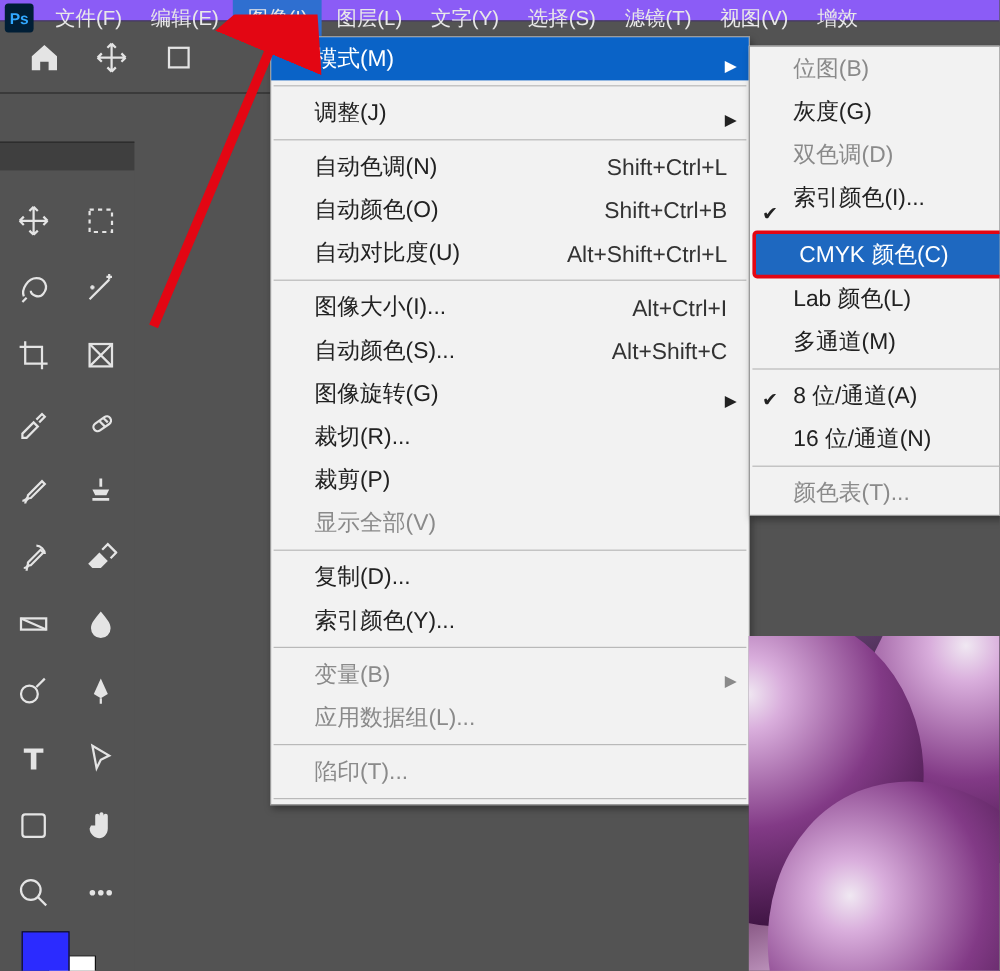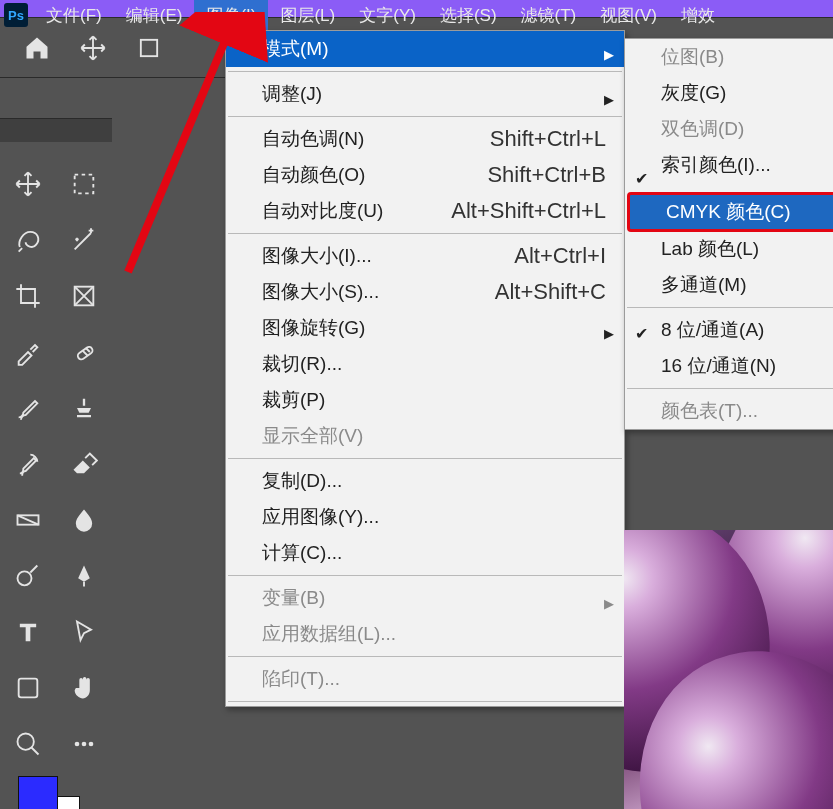--- a/index.html
+++ b/index.html
@@ -86,21 +86,21 @@
   .menu-image { top: 30px; left: 225px; width: 400px; }
   .menu-mode  { top: 38px; left: 624px; width: 229px; }
 
   .menu-row {
     display:flex; align-items:flex-end;
     padding: 5px 18px 5px 36px;
     position: relative;
     white-space: nowrap;
   }
   .menu-row .label { flex: 1; }
-  .menu-row .accel { color:#333; padding-left: 24px; font-size: 22px; }
+  .menu-row .accel { color:#333; padding-left: 24px; font-size: 19px; }
   .menu-row .sub { position:absolute; right:10px; font-size:13px; }
   .menu-row.disabled { color:#8a8a8a; }
   .menu-row.highlight { background:#0a63c7; color:#fff; }
   .menu-row.highlight .sub { color:#fff; }
   .menu-sep { height:1px; background:#b9b9b9; margin:4px 2px; }
   .menu-row .check {
     position:absolute; left:10px; font-size:16px;
   }
   .menu-row.outlined {
     border: 3px solid #e30613;
@@ -351,45 +351,42 @@
   <div class="menu-row">
     <span class="label">自动对比度(U)</span>
     <span class="accel">Alt+Shift+Ctrl+L</span>
   </div>
   <div class="menu-sep"></div>
   <div class="menu-row">
     <span class="label">图像大小(I)...</span>
     <span class="accel">Alt+Ctrl+I</span>
   </div>
   <div class="menu-row">
-    <span class="label">图像大小(S)...</span>
+    <span class="label">自动颜色(S)...</span>
     <span class="accel">Alt+Shift+C</span>
   </div>
   <div class="menu-row">
     <span class="label">图像旋转(G)</span>
     <span class="sub">▶</span>
   </div>
   <div class="menu-row">
     <span class="label">裁切(R)...</span>
   </div>
   <div class="menu-row">
     <span class="label">裁剪(P)</span>
   </div>
   <div class="menu-row disabled">
     <span class="label">显示全部(V)</span>
   </div>
   <div class="menu-sep"></div>
   <div class="menu-row">
     <span class="label">复制(D)...</span>
   </div>
   <div class="menu-row">
-    <span class="label">应用图像(Y)...</span>
-  </div>
-  <div class="menu-row">
-    <span class="label">计算(C)...</span>
+    <span class="label">索引颜色(Y)...</span>
   </div>
   <div class="menu-sep"></div>
   <div class="menu-row disabled">
     <span class="label">变量(B)</span>
     <span class="sub">▶</span>
   </div>
   <div class="menu-row disabled">
     <span class="label">应用数据组(L)...</span>
   </div>
   <div class="menu-sep"></div>

